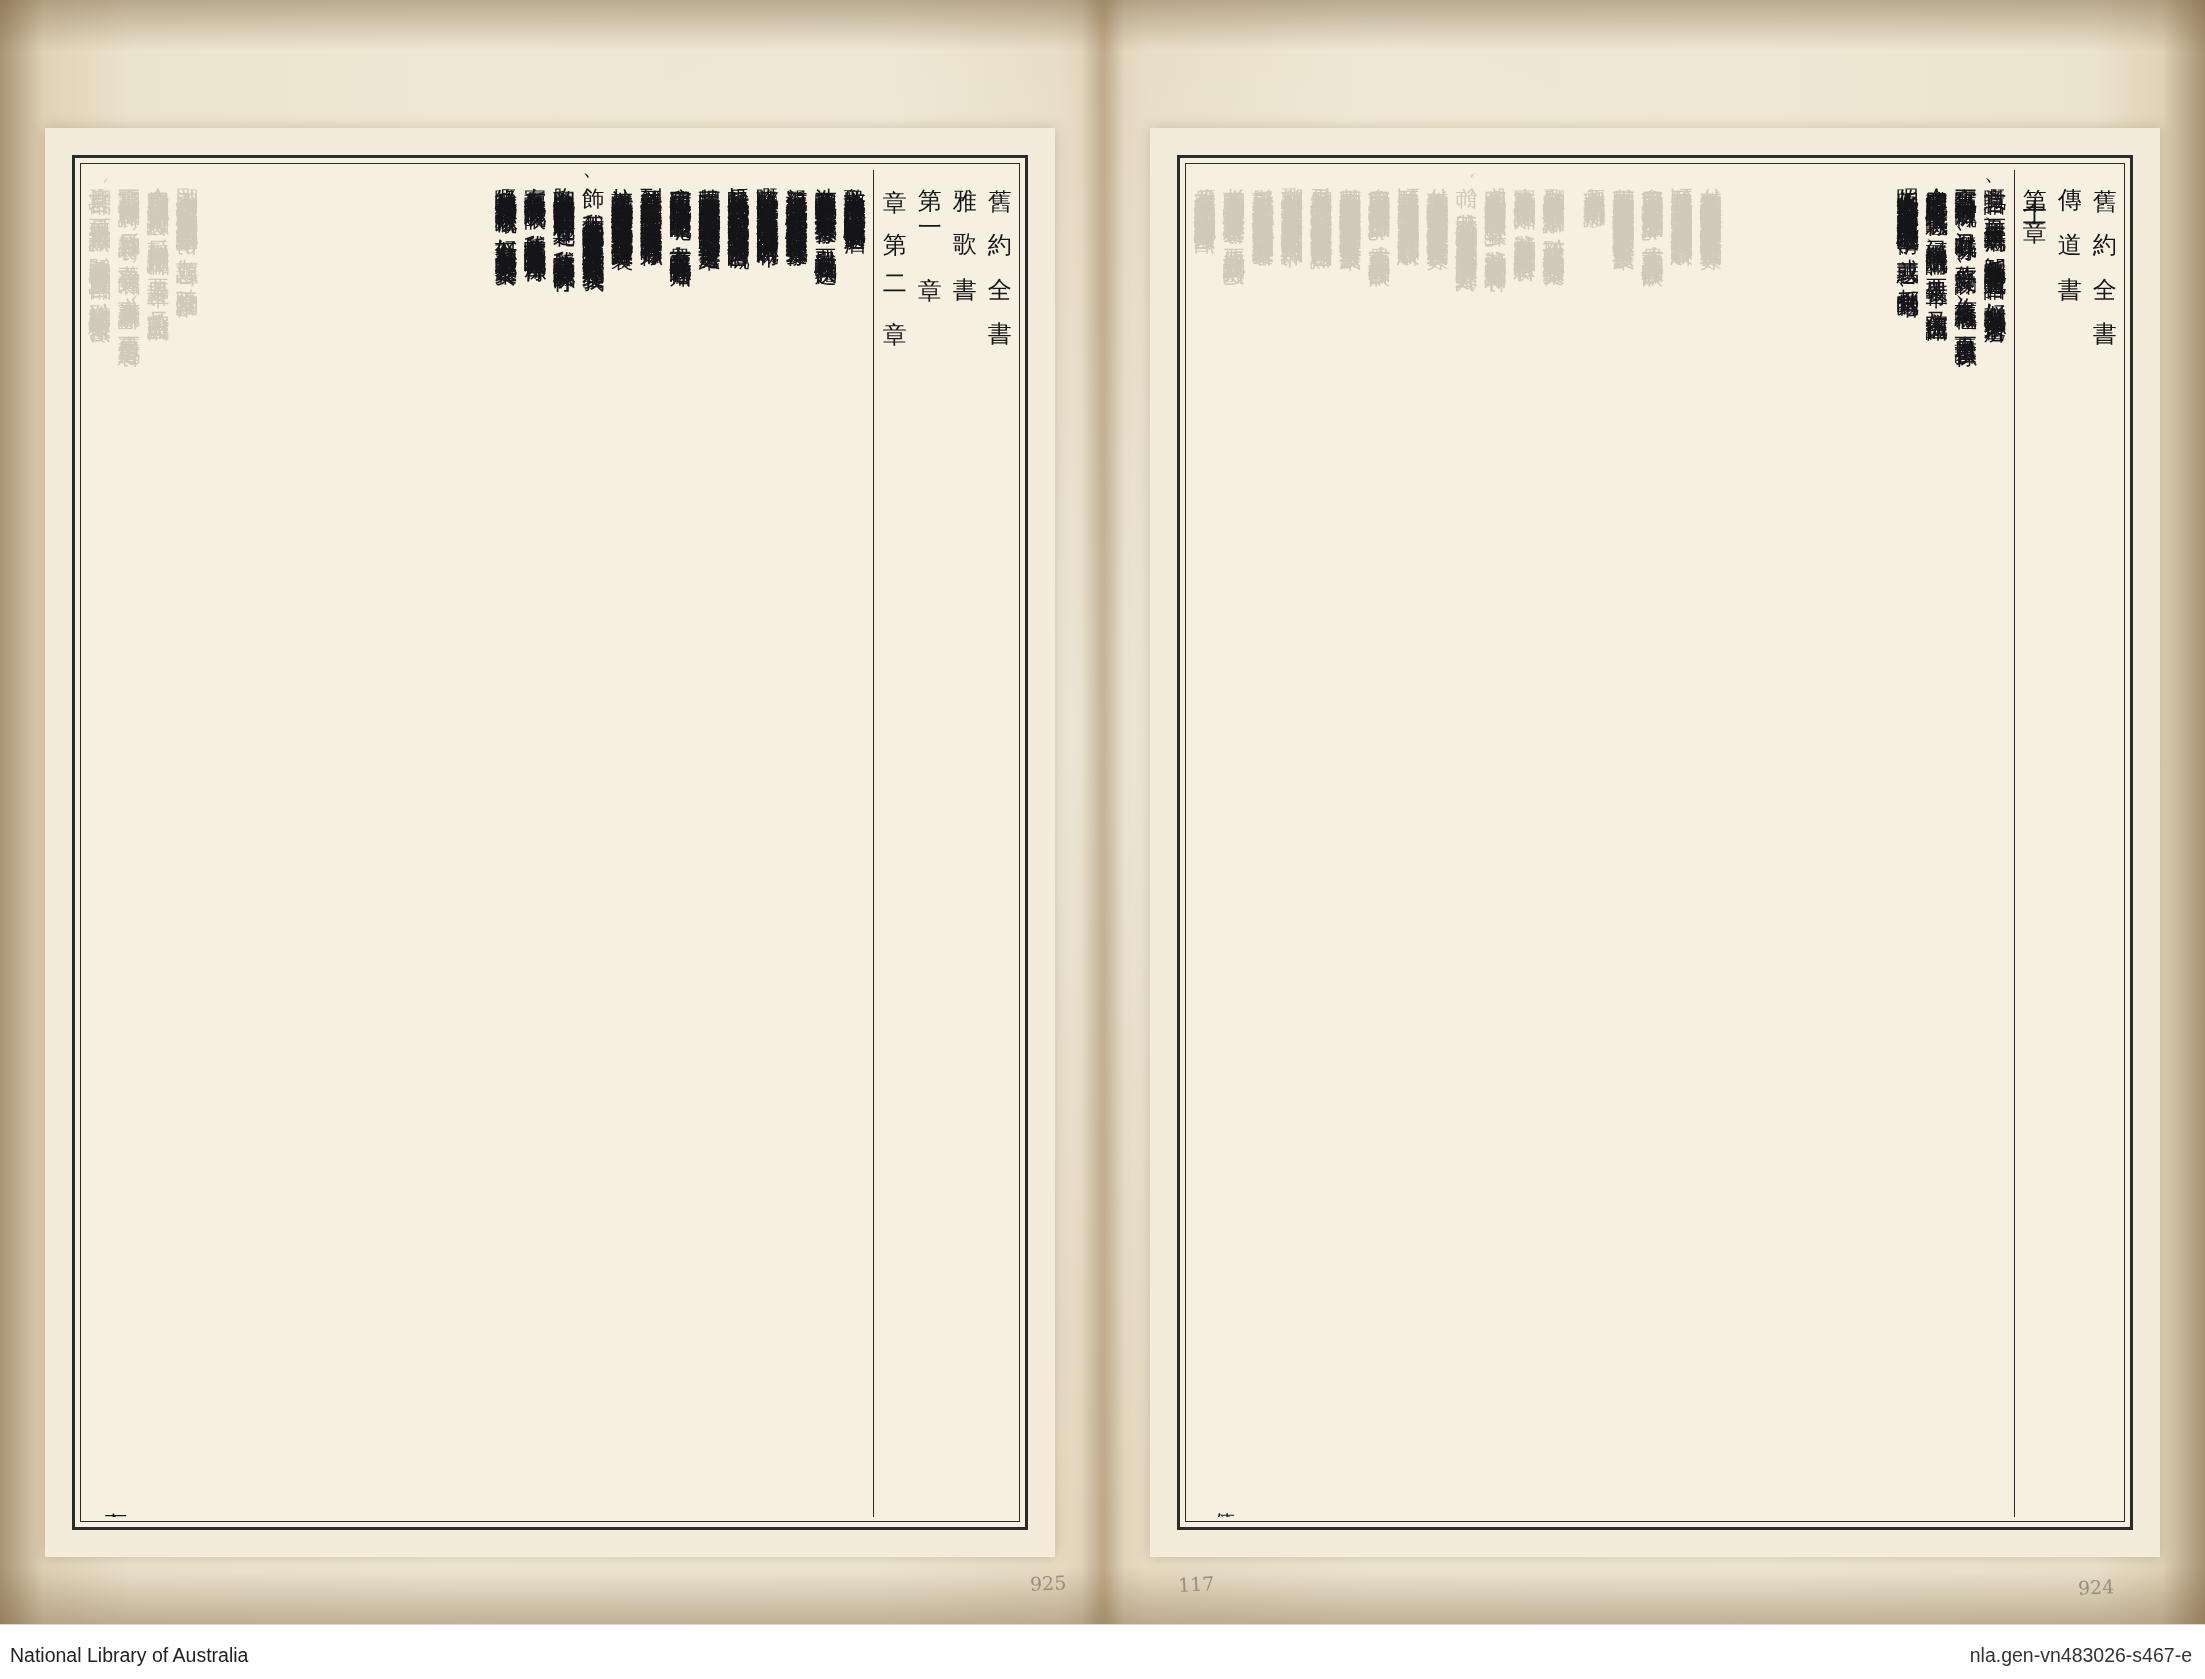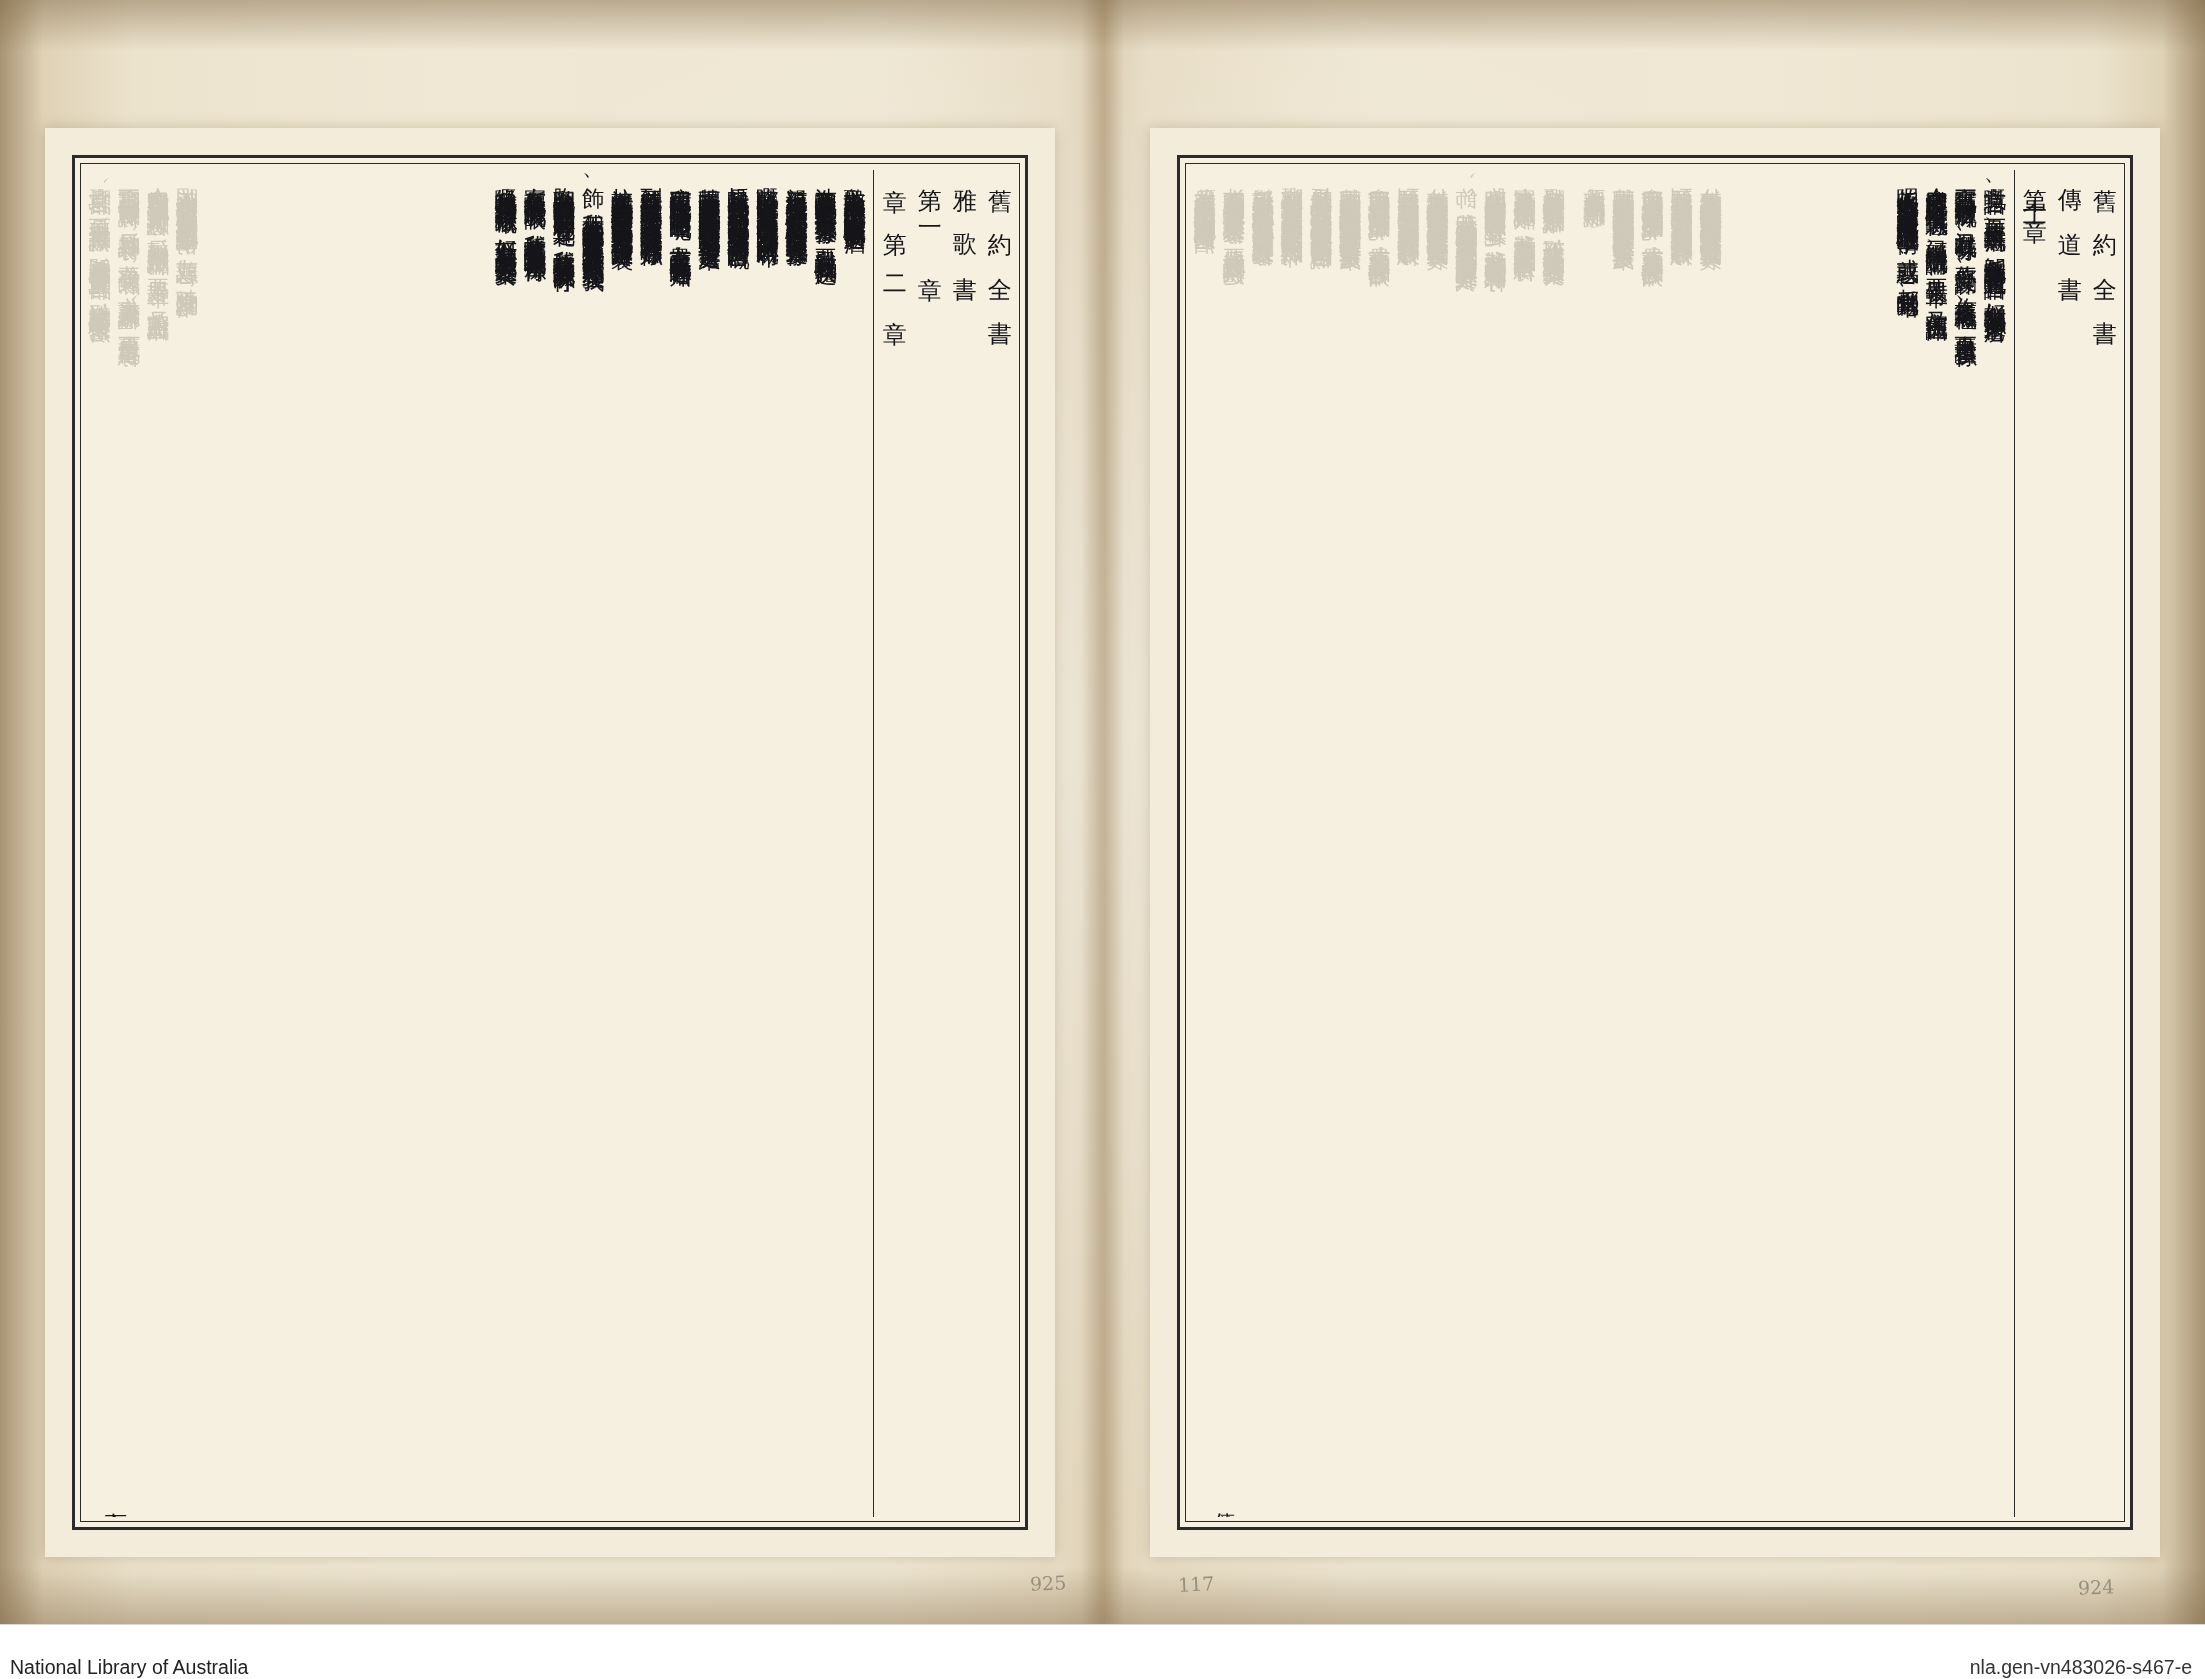--- a/index.html
+++ b/index.html
@@ -160,21 +160,21 @@
   
   #footer {
     position: absolute;
     left: 0; top: 1624px;
     width: 2205px; height: 56px;
     background: #ffffff;
     border-top: 0.7px solid #d8d8d8;
   }
   #footer .lbl {
     position: absolute;
-    top: 31px;
+    top: 19px;
     font-family: "Liberation Sans", sans-serif;
     font-size: 19.5px;
     color: #222222;
   }
   #footer .left  { left: 10px; }
   #footer .right { right: 13px; color: #333333; margin-left: 19px; }
 </style>
 </head>
 <body>
 

